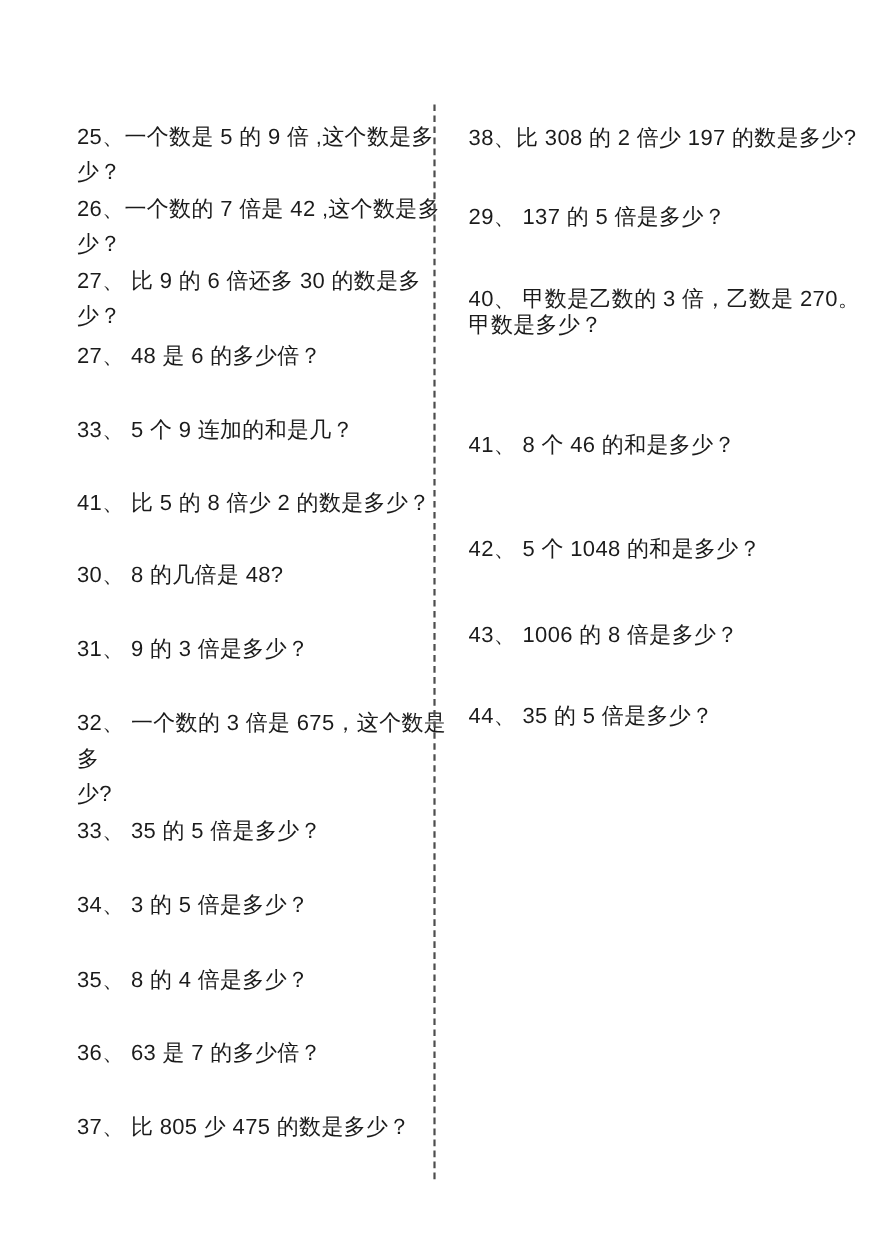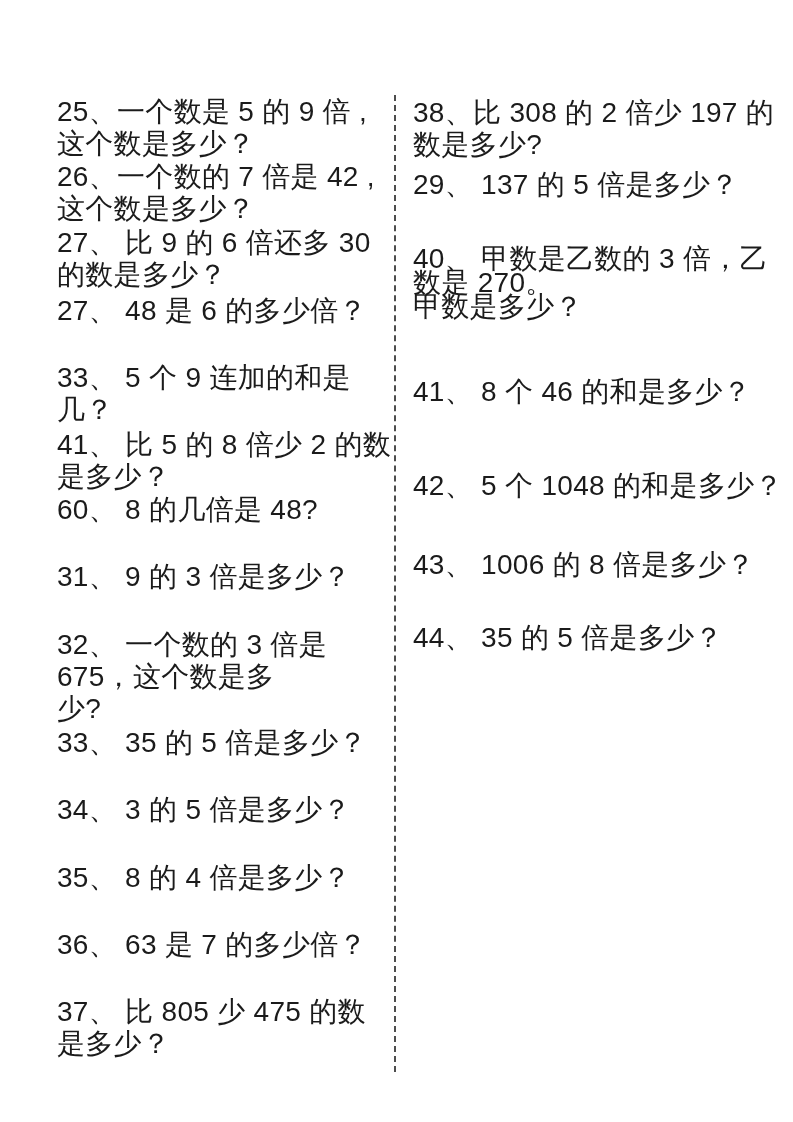--- a/index.html
+++ b/index.html
@@ -18,22 +18,22 @@
   .divider {
     position: absolute;
     left: 394px;
     top: 95px;
     height: 977px;
     width: 0;
     border-left: 2px dashed #4d4d4d;
   }
   .item {
     position: absolute;
-    margin: 0;
-    font-size: 28px;
+    margin: 13px;
+    font-size: 20px;
     line-height: 32px;
     color: #1b1b1b;
     white-space: pre-line;
     letter-spacing: 0.3px;
   }
   .item.left  { left: 57px;  width: 336px; }
   .item.right { left: 413px; width: 376px; }
   .item.tall  { line-height: 24px; }
 </style>
 </head>
@@ -41,21 +41,21 @@
 
 <div class="page">
 
   <div>
     <p class="item left" style="top:96px">25、一个数是 5 的 9 倍 ,这个数是多少？</p>
     <p class="item left" style="top:161px">26、一个数的 7 倍是 42 ,这个数是多少？</p>
     <p class="item left" style="top:227px">27、 比 9 的 6 倍还多 30 的数是多少？</p>
     <p class="item left" style="top:295px">27、 48 是 6 的多少倍？</p>
     <p class="item left" style="top:362px">33、 5 个 9 连加的和是几？</p>
     <p class="item left" style="top:429px">41、 比 5 的 8 倍少 2 的数是多少？</p>
-    <p class="item left" style="top:494px">60、 8 的几倍是 48?</p>
+    <p class="item left" style="top:494px">30、 8 的几倍是 48?</p>
     <p class="item left" style="top:561px">31、 9 的 3 倍是多少？</p>
     <p class="item left" style="top:629px">32、 一个数的 3 倍是 675，这个数是多
 少?</p>
     <p class="item left" style="top:727px">33、 35 的 5 倍是多少？</p>
     <p class="item left" style="top:794px">34、 3 的 5 倍是多少？</p>
     <p class="item left" style="top:862px">35、 8 的 4 倍是多少？</p>
     <p class="item left" style="top:929px">36、 63 是 7 的多少倍？</p>
     <p class="item left" style="top:996px">37、 比 805 少 475 的数是多少？</p>
   </div>
 

